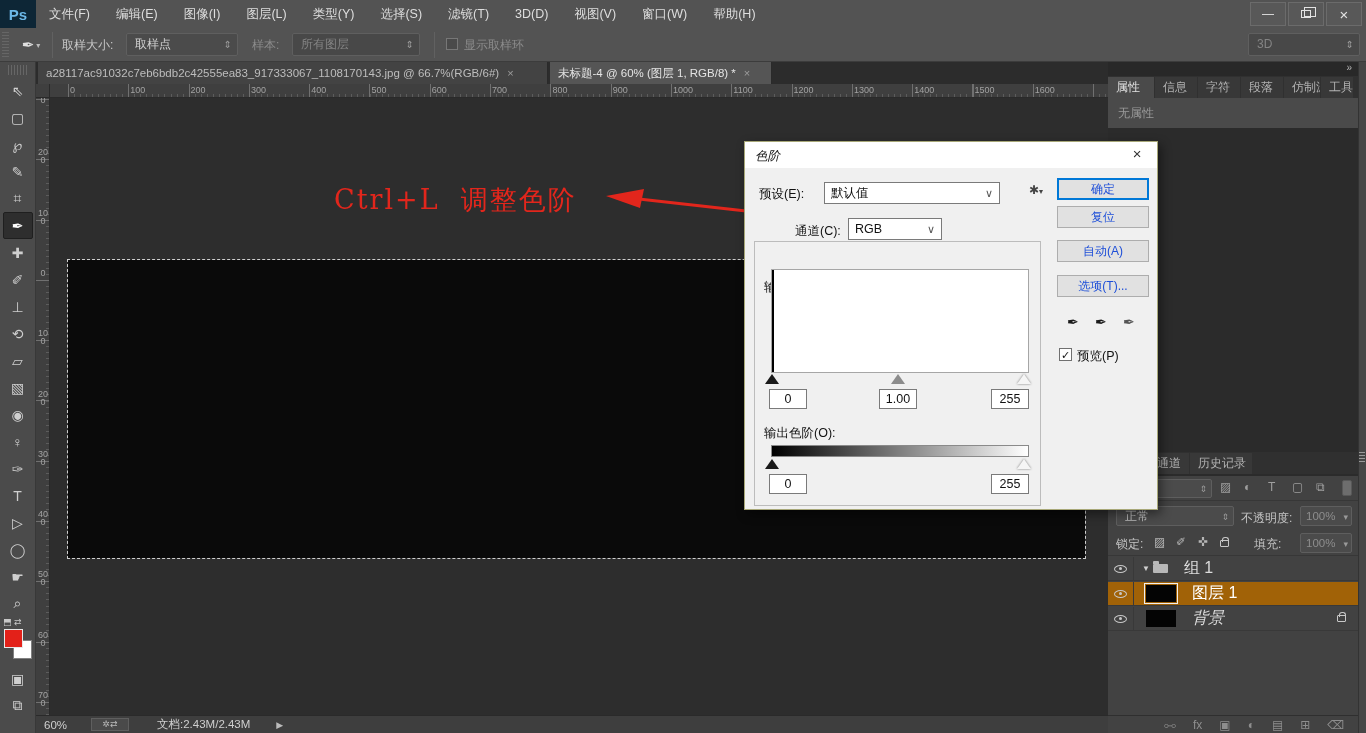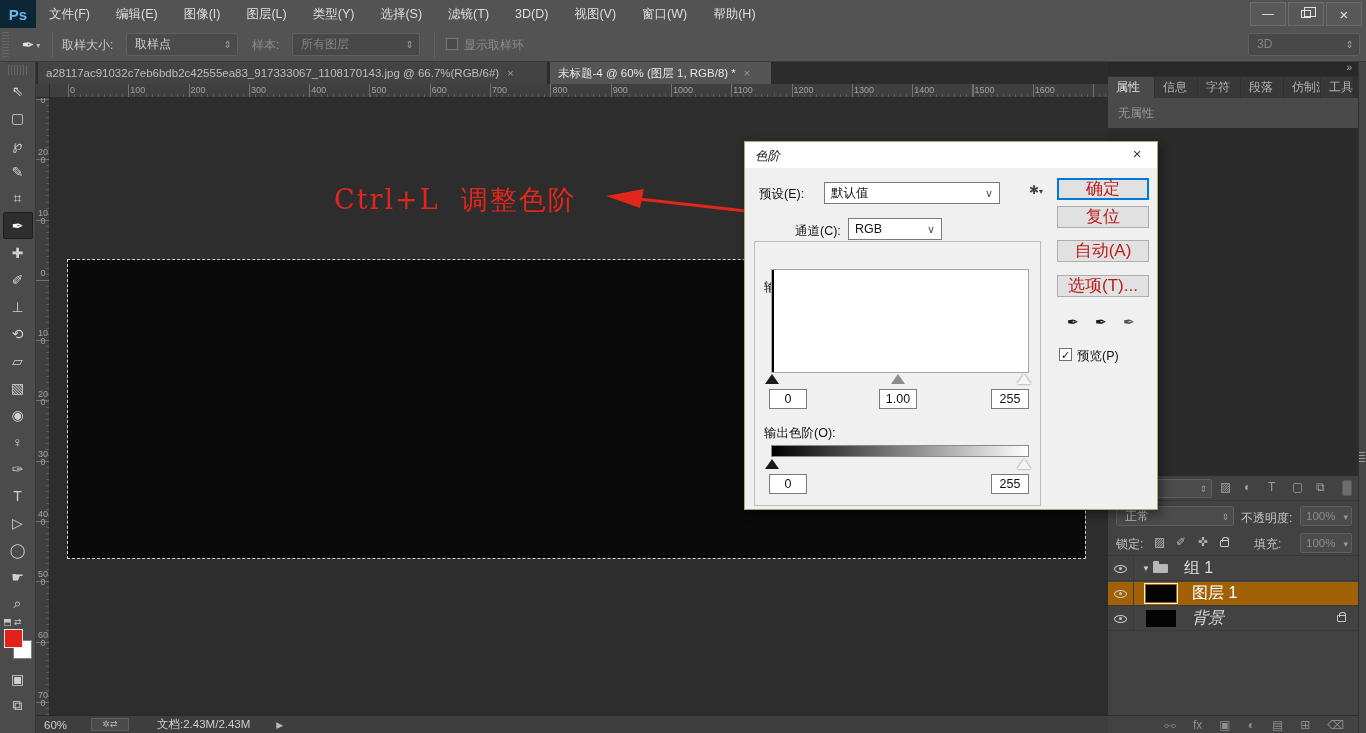--- a/index.html
+++ b/index.html
@@ -143,21 +143,21 @@
   #dialog { left:744px; top:141px; width:414px; height:369px; background:#f0f0f0; border:1px solid #a8a878;
             box-shadow:3px 4px 10px rgba(0,0,0,.45); z-index:50; color:#000; }
   #dlg-title { position:absolute; left:0; top:0; width:100%; height:26px; background:#ffffff;font-style:italic; }
   #dlg-title .t { position:absolute; left:10px; top:6px; font-size:12.5px; color:#111; }
   #dlg-close { position:absolute; right:10px; top:3px; font-size:15px; color:#333; width:20px; text-align:center; }
   .dlabel { position:absolute; font-size:12.5px; color:#111; }
   .wincombo { position:absolute; height:22px; background:#ffffff; border:1px solid #7a7a7a; font-size:12.5px;
               line-height:20px; padding:0 6px; color:#111; }
   .wincombo .chev { position:absolute; right:6px; top:0; color:#555; font-size:11px; }
   .winbtn2 { position:absolute; width:92px; height:22px; background:#e1e1e1; border:1px solid #adadad;
-             font-size:17px; text-align:center; line-height:20px; color:#b91c1c; }
+             font-size:12px; text-align:center; line-height:20px; color:#1d4ed8; }
   .winbtn2.default { border:2px solid #0078d7; line-height:18px; }
   #dlg-gear { position:absolute; left:284px; top:41px; width:26px; height:20px; font-size:12px; color:#444; }
   #groupbox { position:absolute; left:9px; top:99px; width:287px; height:265px; border:1px solid #bcbcbc; }
   #histo { position:absolute; left:26px; top:127px; width:258px; height:104px; background:#ffffff; border:1px solid #a6a6a6; }
   #histo .spike { position:absolute; left:0px; top:0; width:2px; height:100%; background:#000; }
   .tri { position:absolute; width:0; height:0; border-left:7px solid transparent; border-right:7px solid transparent; }
   .tri.black { border-bottom:10px solid #1a1a1a; }
   .tri.gray  { border-bottom:10px solid #8c8c8c; }
   .tri.white { border-bottom:10px solid #f5f5f5; filter:drop-shadow(0 0 1px #777); }
   .numfield { position:absolute; width:38px; height:20px; background:#fff; border:1px solid #7a7a7a;
@@ -385,20 +385,26 @@
       <div class="ptab" style="width:42px;">段落</div>
       <div class="ptab" style="width:36px;">仿制源</div>
       <div class="ptab" style="width:32px;">工具预设</div>
       <span class="pmenu" style="top:18px;">▾≡</span>
     </div>
     <div id="propsbody" class="abs">
       <span>无属性</span>
     </div>
     <div id="dockempty" class="abs"></div>
 
+    <div class="ptabs" style="top:390px;">
+      <div class="ptab active" style="width:40px;">图层</div>
+      <div class="ptab" style="width:40px;">通道</div>
+      <div class="ptab" style="width:62px;">历史记录</div>
+
+    </div>
 
     <div id="layerspanel" class="abs">
       <div id="filterrow">
         <div id="filtercombo">
           <span>类型</span>
           <span class="ud" style="position:absolute;right:4px;top:1px;font-size:9px;color:#9a9a9a;">⇕</span>
         </div>
         <span class="ficon" style="left:112px;">▨</span>
         <span class="ficon" style="left:136px;">◐</span>
         <span class="ficon" style="left:160px;">T</span>

